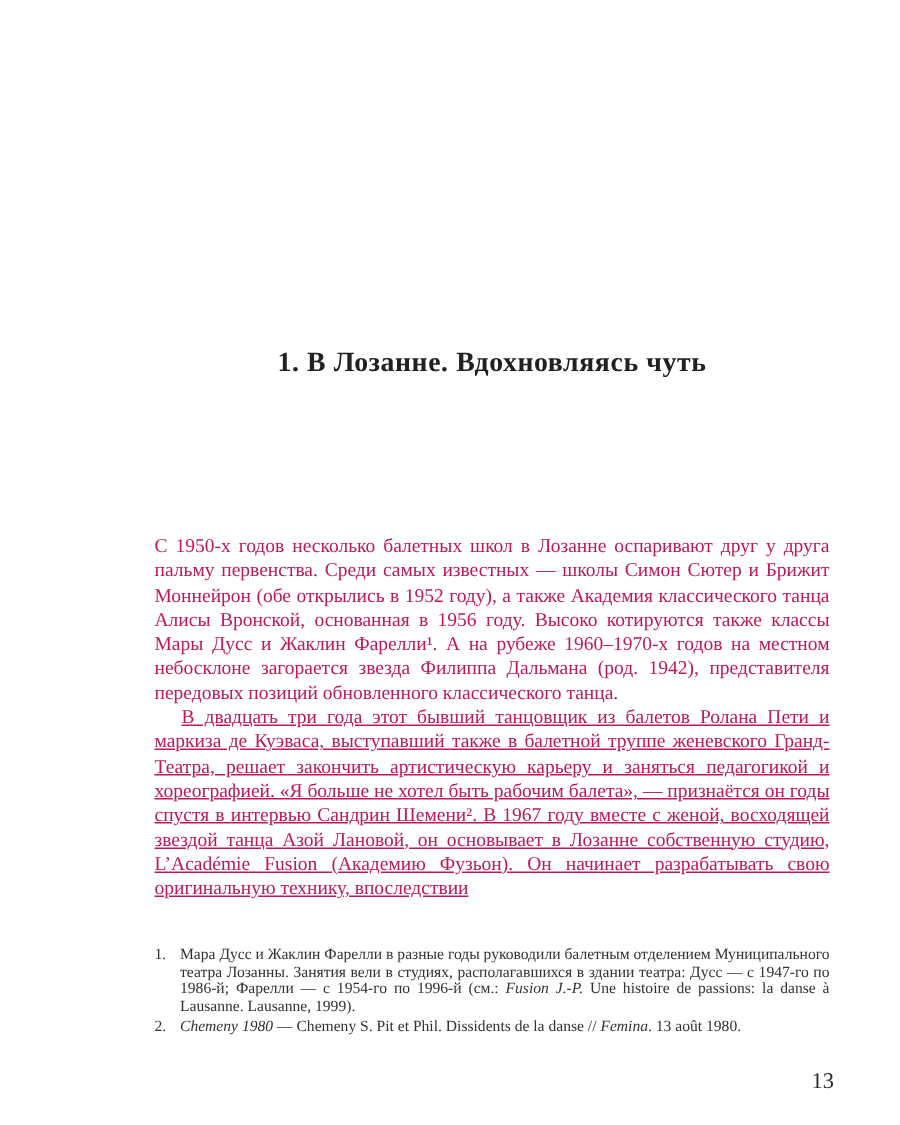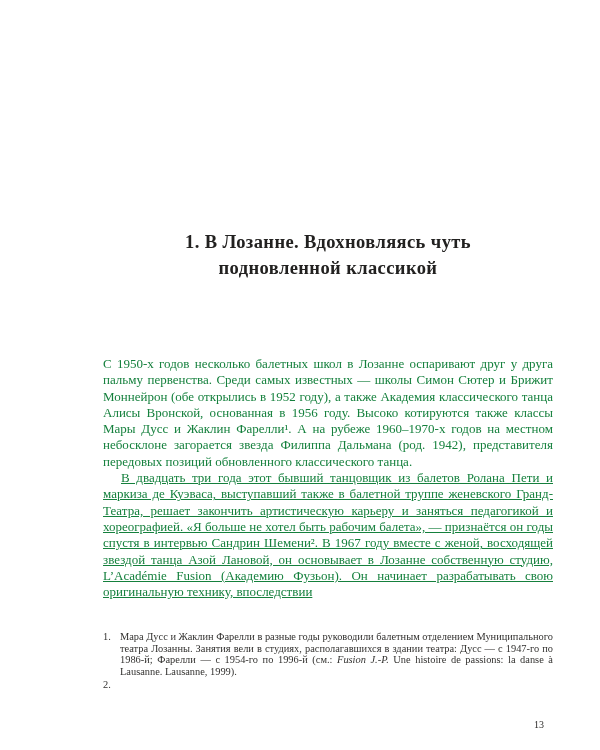--- a/index.html
+++ b/index.html
@@ -32,21 +32,21 @@
   }
   .title-line { display: block; }
   .body-text {
     position: absolute;
     top: 356px;
     left: 75px;
     width: 450px;
     font-size: 13px;
     line-height: 16.3px;
     text-align: justify;
-    color: #15803d;
+    color: #be185d;
   }
   .para { margin: 0; }
   .para.indented { text-indent: 18px; text-decoration: underline; }
   .footnotes {
     position: absolute;
     top: 631px;
     left: 75px;
     width: 450px;
     font-size: 10.4px;
     line-height: 11.6px;
@@ -59,49 +59,49 @@
     margin-bottom: 2px;
   }
   .fn-marker {
     position: absolute;
     left: 0;
     top: 0;
   }
   .italic { font-style: italic; }
   .page-number {
     position: absolute;
-    right: 84px;
+    right: 72px;
     bottom: 20px;
-    font-size: 10px;
+    font-size: 15px;
     color: #2b2a28;
   }
 </style>
 </head>
 <body>
 
 <div class="page">
 
   <h1 class="chapter-title">
     <span class="title-line">1. В Лозанне. Вдохновляясь чуть</span>
-    <span class="title-line">подновленной классикой</span>
   </h1>
 
   <div class="body-text">
     <p class="para">С 1950-х годов несколько балетных школ в Лозанне оспаривают друг у друга пальму первенства. Среди самых известных — школы Симон Сютер и Брижит Моннейрон (обе открылись в 1952 году), а также Академия классического танца Алисы Вронской, основанная в 1956 году. Высоко котируются также классы Мары Дусс и Жаклин Фарелли¹. А на рубеже 1960–1970-х годов на местном небосклоне загорается звезда Филиппа Дальмана (род. 1942), представителя передовых позиций обновленного классического танца.</p>
     <p class="para indented">В двадцать три года этот бывший танцовщик из балетов Ролана Пети и маркиза де Куэваса, выступавший также в балетной труппе женевского Гранд-Театра, решает закончить артистическую карьеру и заняться педагогикой и хореографией. «Я больше не хотел быть рабочим балета», — признаётся он годы спустя в интервью Сандрин Шемени². В 1967 году вместе с женой, восходящей звездой танца Азой Лановой, он основывает в Лозанне собственную студию, L’Académie Fusion (Академию Фузьон). Он начинает разрабатывать свою оригинальную технику, впоследствии</p>
   </div>
 
   <div class="footnotes">
 
     <div class="footnote">
       <span class="fn-marker">1.</span>
       <span class="fn-text"><span>Мара Дусс и Жаклин Фарелли в разные годы руководили балетным отделением Муниципального театра Лозанны. Занятия вели в студиях, располагавшихся в здании театра: Дусс — с 1947-го по 1986-й; Фарелли — с 1954-го по 1996-й (см.: </span><span class="italic">Fusion J.-P.</span><span> Une histoire de passions: la danse à Lausanne. Lausanne, 1999).</span></span>
     </div>
 
     <div class="footnote">
       <span class="fn-marker">2.</span>
+      <span class="fn-text"><span class="italic">Chemeny 1980</span><span> — Chemeny S. Pit et Phil. Dissidents de la danse // </span><span class="italic">Femina</span><span>. 13 août 1980.</span></span>
     </div>
 
   </div>
 
   <div class="page-number">13</div>
 
 </div>
 
 </body></html>

